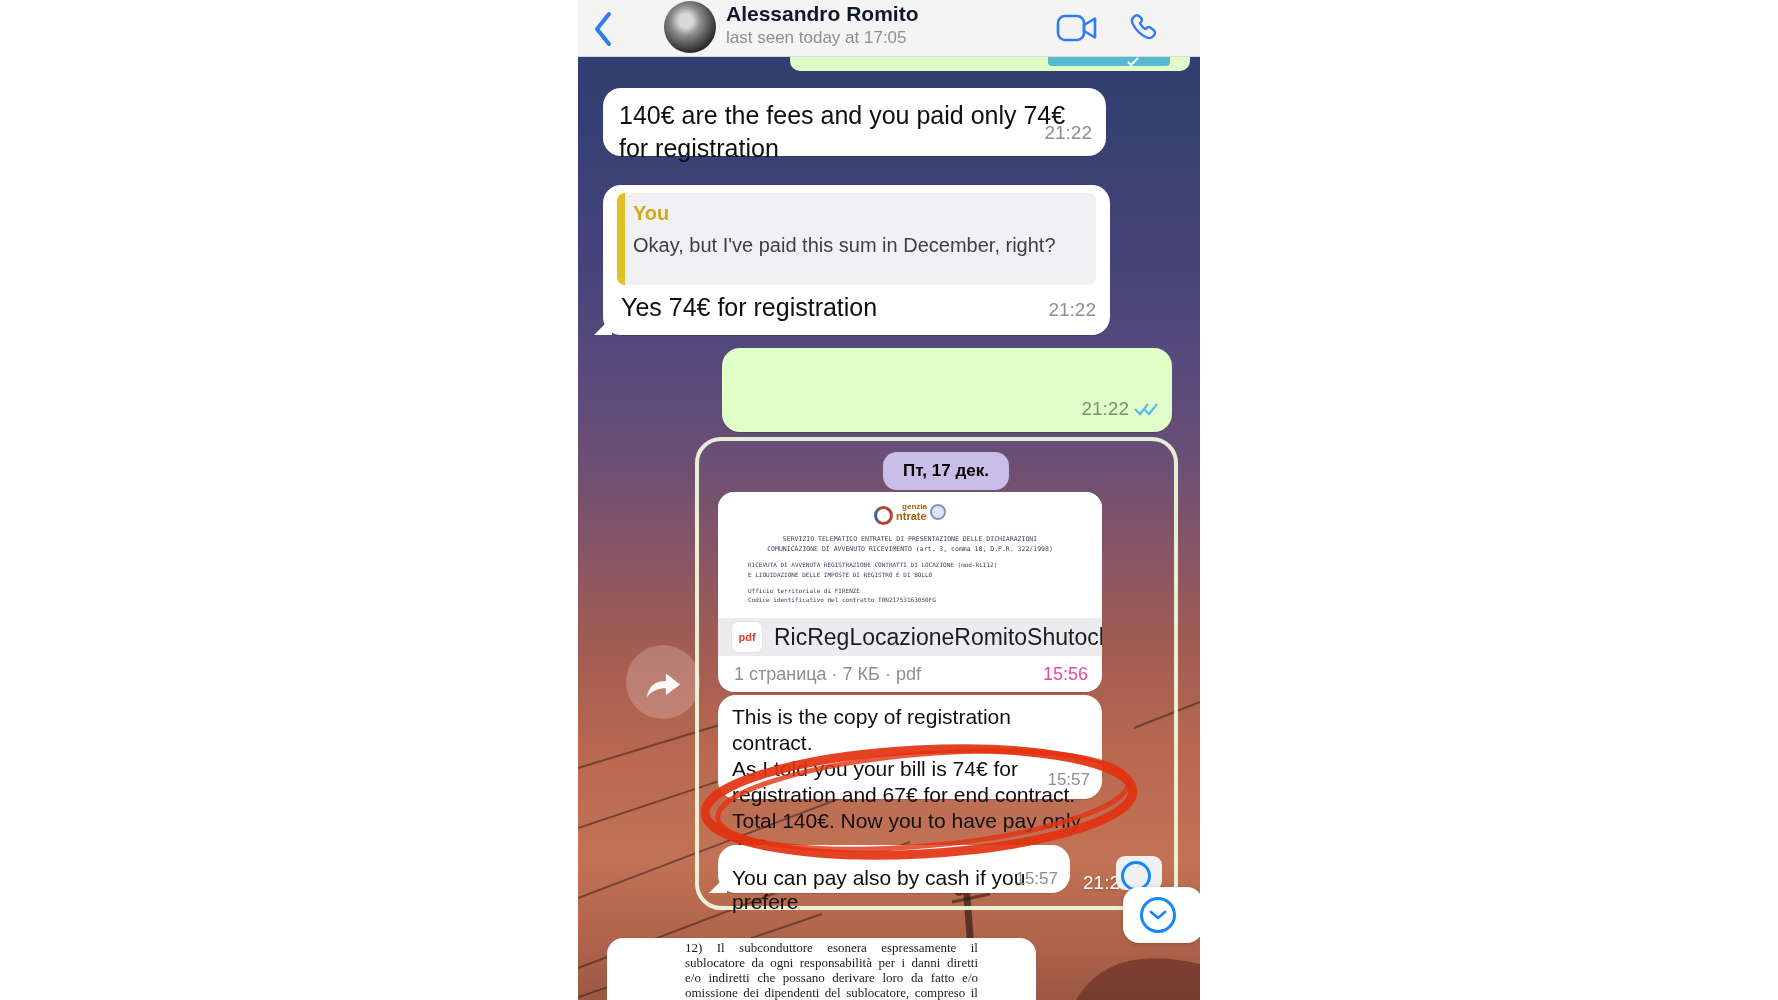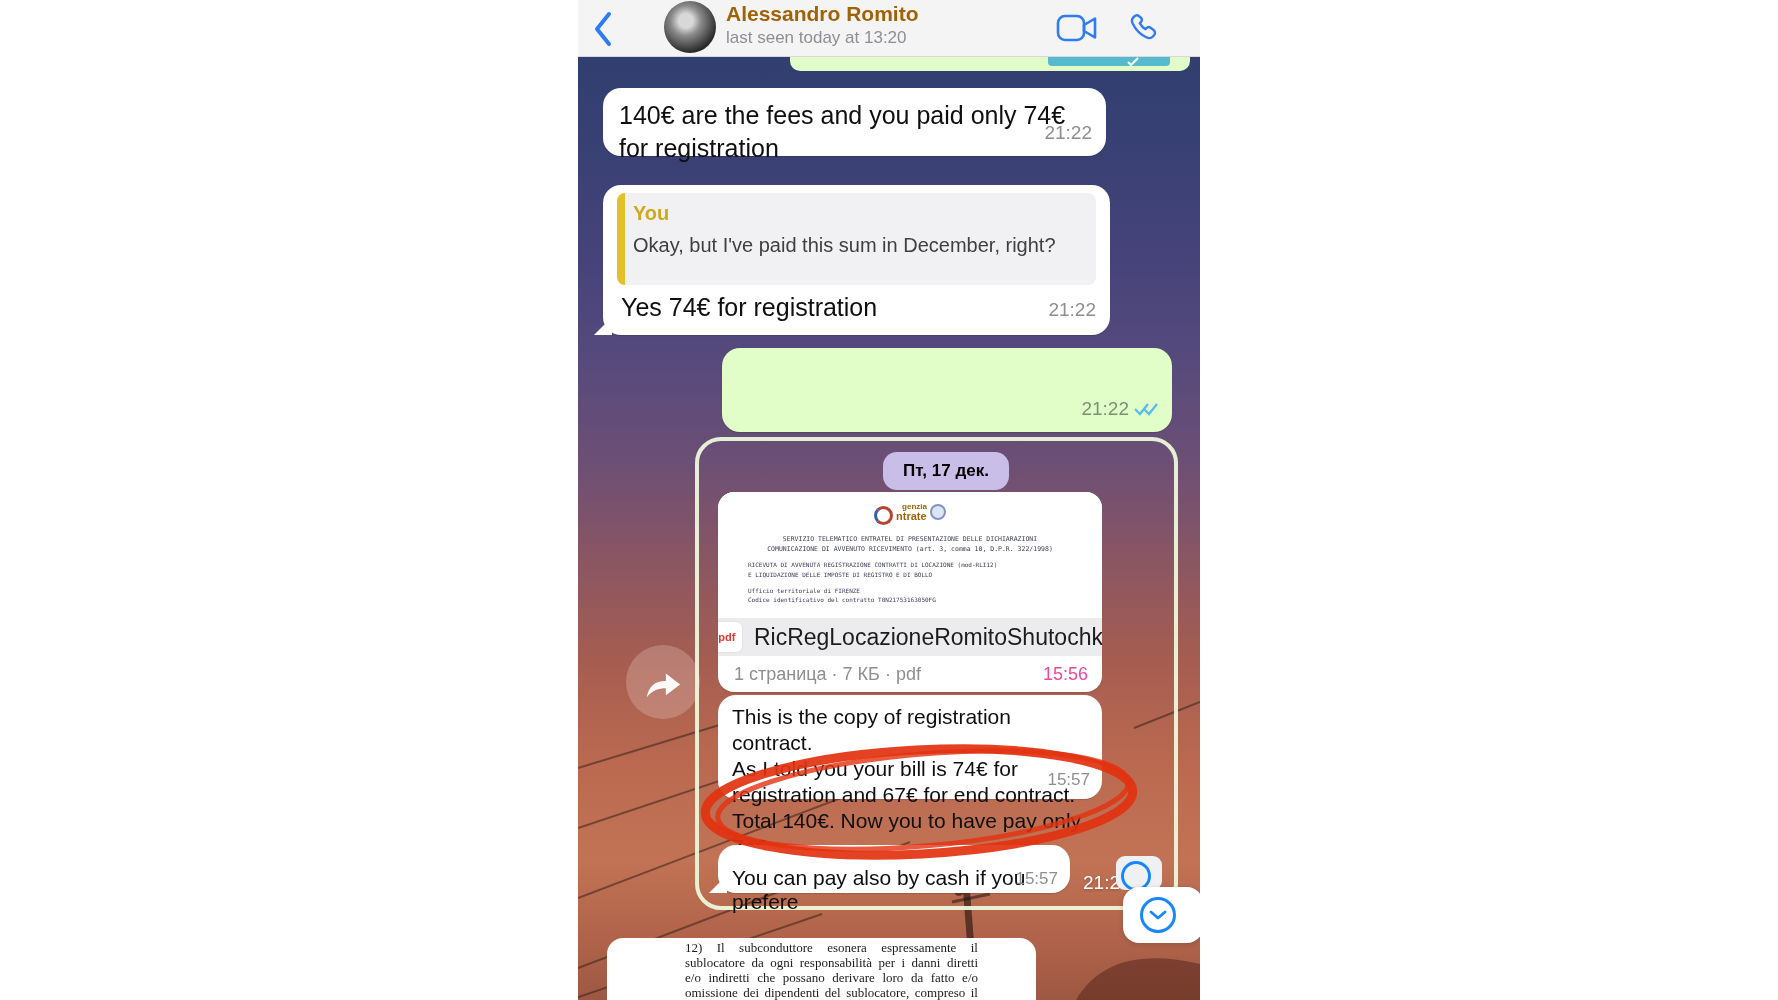--- a/index.html
+++ b/index.html
@@ -14,21 +14,21 @@
       #8a5663 56%, #a55d51 66%, #ba6950 76%, #c27355 86%, #b0634a 94%, #9c5843 100%);
   }
   .wires{position:absolute;left:0;top:0;z-index:0;}
   
   .hdr{position:absolute;left:0;top:0;width:100%;height:57px;background:rgba(248,248,248,.98);
        border-bottom:1px solid #d9d9d9;z-index:10;box-sizing:border-box;}
   .back-btn{position:absolute;left:14px;top:11px;width:26px;height:36px;cursor:pointer;}
   .avatar{position:absolute;left:86px;top:1px;width:52px;height:52px;border-radius:50%;
           background:radial-gradient(circle at 42% 38%, #d8d8d8 0 16%, #8b8b8b 34%, #2a2a2a 72%, #111 100%);}
   .hdr-text{position:absolute;left:148px;top:3px;line-height:1;}
-  .contact-name{font-size:21px;font-weight:bold;color:#a16207;}
+  .contact-name{font-size:21px;font-weight:bold;color:#0f172a;}
   .last-seen{font-size:17px;color:#8e8e93;margin-top:5px;}
   .vid-btn{position:absolute;left:478px;top:13px;width:42px;height:30px;cursor:pointer;}
   .call-btn{position:absolute;left:549px;top:10px;width:34px;height:34px;cursor:pointer;}
   
   .msg{position:absolute;background:#fff;border-radius:18px;color:#0f0f0f;z-index:2;
        box-shadow:0 1px 1px rgba(0,0,0,.14);box-sizing:border-box;}
   .msg .body{white-space:pre-line;}
   .msg .time{position:absolute;right:14px;bottom:7px;font-size:19px;color:#8e8e93;}
   .tail::after{content:"";position:absolute;left:-9px;bottom:0;width:18px;height:18px;background:#fff;
        clip-path:polygon(100% 0,100% 100%,0 100%);}
@@ -69,21 +69,21 @@
   .logo-swirl{width:13px;height:13px;border:3px solid #b8432e;border-left-color:#3a5fa8;
             border-radius:50%;margin-top:3px;}
   .logo-txt{color:#a16207;font-weight:bold;line-height:1;text-align:left;}
   .logo-small{font-size:8px;display:block;margin-left:6px;}
   .logo-large{font-size:11px;display:block;}
   .logo-globe{width:12px;height:12px;border:2px solid #8194c4;background:#dde4f2;border-radius:50%;margin-top:1px;}
   .pl{font-family:"DejaVu Sans Mono",monospace;color:#3c3c58;}
   .pl-center{position:absolute;left:0;width:100%;text-align:center;font-size:6.5px;line-height:10px;}
   .pl-left{position:absolute;left:30px;font-size:6px;line-height:9.5px;text-align:left;}
   .file-row{position:absolute;left:0;top:126px;width:100%;height:38px;background:#ececee;display:flex;
-            align-items:center;padding-left:14px;box-sizing:border-box;justify-content:center;}
+            align-items:center;padding-left:14px;box-sizing:border-box;}
   .pdf-badge{width:30px;height:30px;background:#fff;border-radius:6px;color:#e03a2f;font-size:11px;
             font-weight:bold;display:flex;align-items:center;justify-content:center;
             box-shadow:0 0 0 1px #e3e3e3;flex:none;}
   .filename{margin-left:12px;font-size:23px;color:#1c1c1e;white-space:nowrap;}
   .doc-meta{position:absolute;left:0;top:164px;width:100%;height:36px;}
   .meta-text{position:absolute;left:16px;top:8px;font-size:18px;color:#8e8e93;}
   .doc-time{position:absolute;right:14px;top:8px;font-size:18px;color:#ec4899;}
   
   .msg4{left:140px;top:695px;width:384px;height:104px;padding:9px 14px;font-size:21px;line-height:26px;}
   .msg4 .time{font-size:17px;right:12px;bottom:6px;}
@@ -245,21 +245,21 @@
 
   <div class="hdr">
     <div class="back-btn">
       <svg width="22" height="36" viewBox="0 0 22 36">
         <polyline points="17,3 5,18 17,33" stroke="#2f7bf5" stroke-width="4" fill="none" stroke-linecap="round" stroke-linejoin="round"></polyline>
       </svg>
     </div>
     <div class="avatar"></div>
     <div class="hdr-text">
       <div class="contact-name">Alessandro Romito</div>
-      <div class="last-seen">last seen today at 13:20</div>
+      <div class="last-seen">last seen today at 17:05</div>
     </div>
     <div class="vid-btn">
       <svg width="42" height="30" viewBox="0 0 42 30">
         <rect x="2" y="3" width="26" height="24" rx="7" stroke="#2f7bf5" stroke-width="2.6" fill="none"></rect>
         <path d="M28 12 L39 5.5 L39 24.5 L28 18 Z" stroke="#2f7bf5" stroke-width="2.6" fill="none" stroke-linejoin="round"></path>
       </svg>
     </div>
     <div class="call-btn">
       <svg width="34" height="34" viewBox="0 0 32 32">
         <path d="M11.8 6.2 C10.6 4.4 8.2 4.6 6.9 6 L5.6 7.4 C4.4 8.7 4.3 10.7 5.3 12.8

